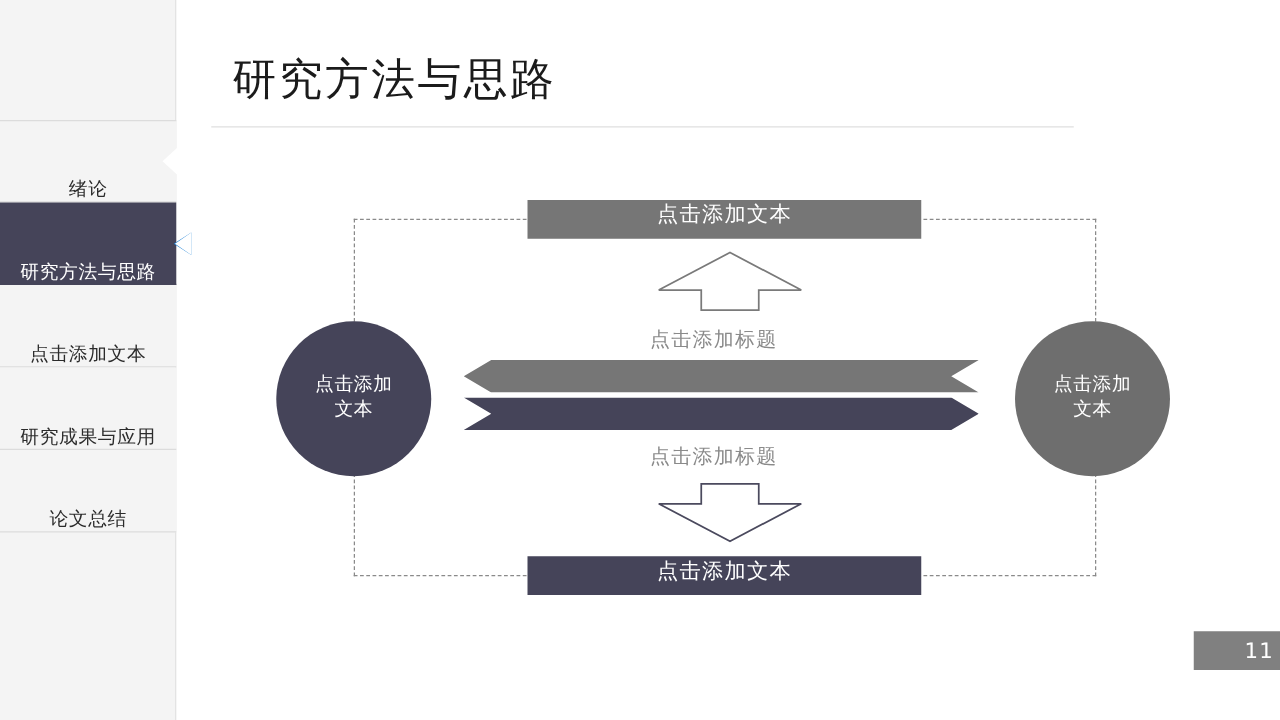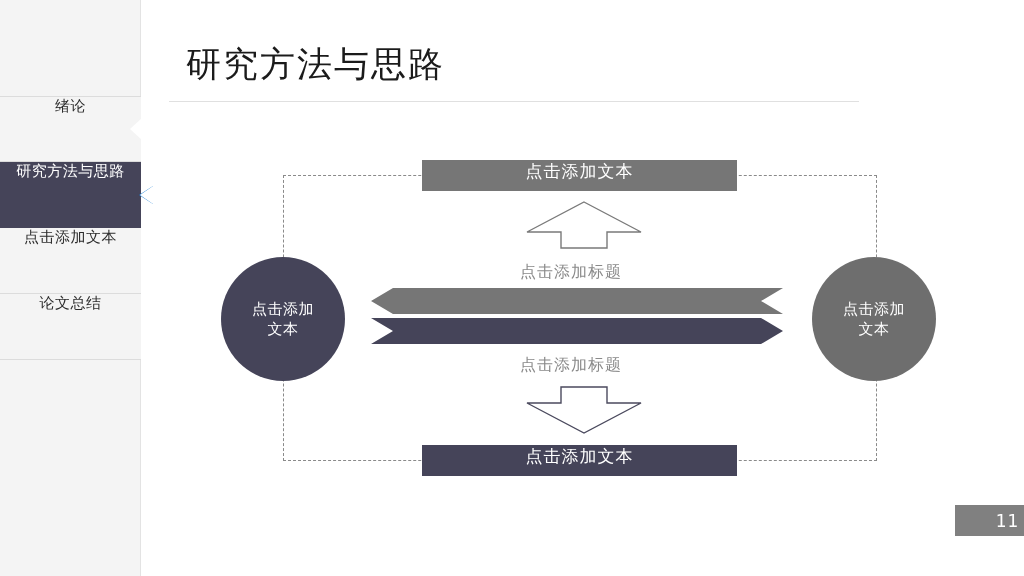--- a/index.html
+++ b/index.html
@@ -37,21 +37,21 @@
     position: absolute;
     left: 0;
     top: 96px;
     width: 141px;
   }
   .nav-item {
     position: relative;
     height: 66px;
     width: 141px;
     display: flex;
-    align-items: flex-start;
+    align-items: flex-end;
     justify-content: center;
     border-bottom: 1px solid #dcdcdc;
     box-sizing: border-box;
     background: #f4f4f4;
     color: #2b2b2b;
     font-size: 15px;
     letter-spacing: 0.5px;
   }
   .nav-item:first-child {
     border-top: 1px solid #dcdcdc;
@@ -158,20 +158,21 @@
     border-radius: 50%;
     display: flex;
     flex-direction: column;
     align-items: center;
     justify-content: center;
     color: #ffffff;
     font-size: 15px;
     line-height: 1.35;
     text-align: center;
     letter-spacing: 0.5px;
+    font-family: Liberation Mono, monospace;
   }
   .circle-left { left: 221px; top: 257px; background: #454459; }
   .circle-right { left: 812px; top: 257px; background: #6e6e6e; }
 
   .mid-label {
     position: absolute;
     width: 300px;
     left: 421px;
     text-align: center;
     color: #8a8a8a;
@@ -219,20 +220,23 @@
 
       <div class="nav-item active">
         <span>研究方法与思路</span>
         <span class="nav-arrow"></span>
       </div>
 
       <div class="nav-item">
         <span>点击添加文本</span>
       </div>
 
+      <div class="nav-item">
+        <span>研究成果与应用</span>
+      </div>
 
       <div class="nav-item">
         <span>论文总结</span>
       </div>
 
     </div>
   </div>
 
   <div class="title">研究方法与思路</div>
   <div class="title-rule"></div>

